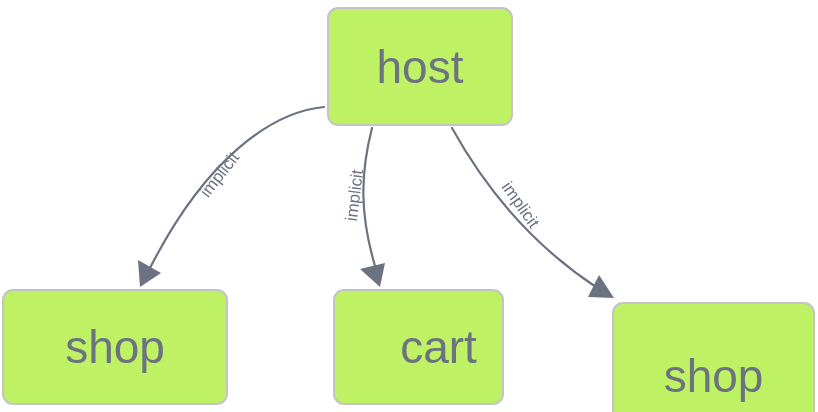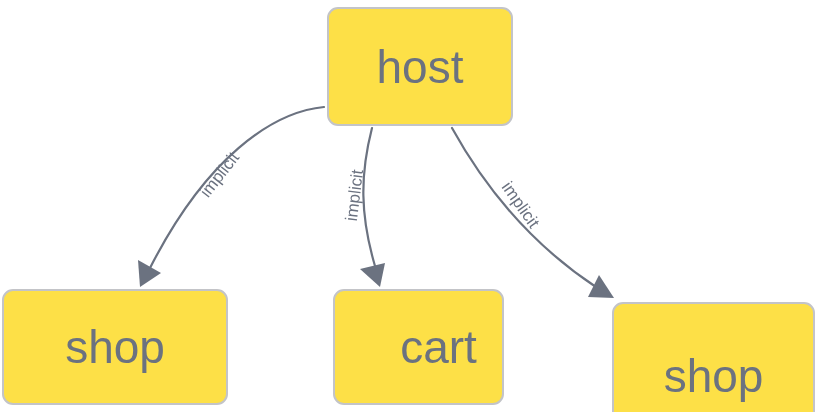--- a/index.html
+++ b/index.html
@@ -23,21 +23,21 @@
   #edge-layer {
     position: absolute;
     left: 0;
     top: 0;
     width: 818px;
     height: 412px;
   }
   .node {
     position: absolute;
     box-sizing: border-box;
-    background: #fde047;
+    background: #bef264;
     border: 2px solid #c3c4c8;
     border-radius: 11px;
     display: flex;
     align-items: center;
     justify-content: center;
   }
   .node-label {
     color: #6b7280;
     font-size: 46px;
     font-weight: 400;

